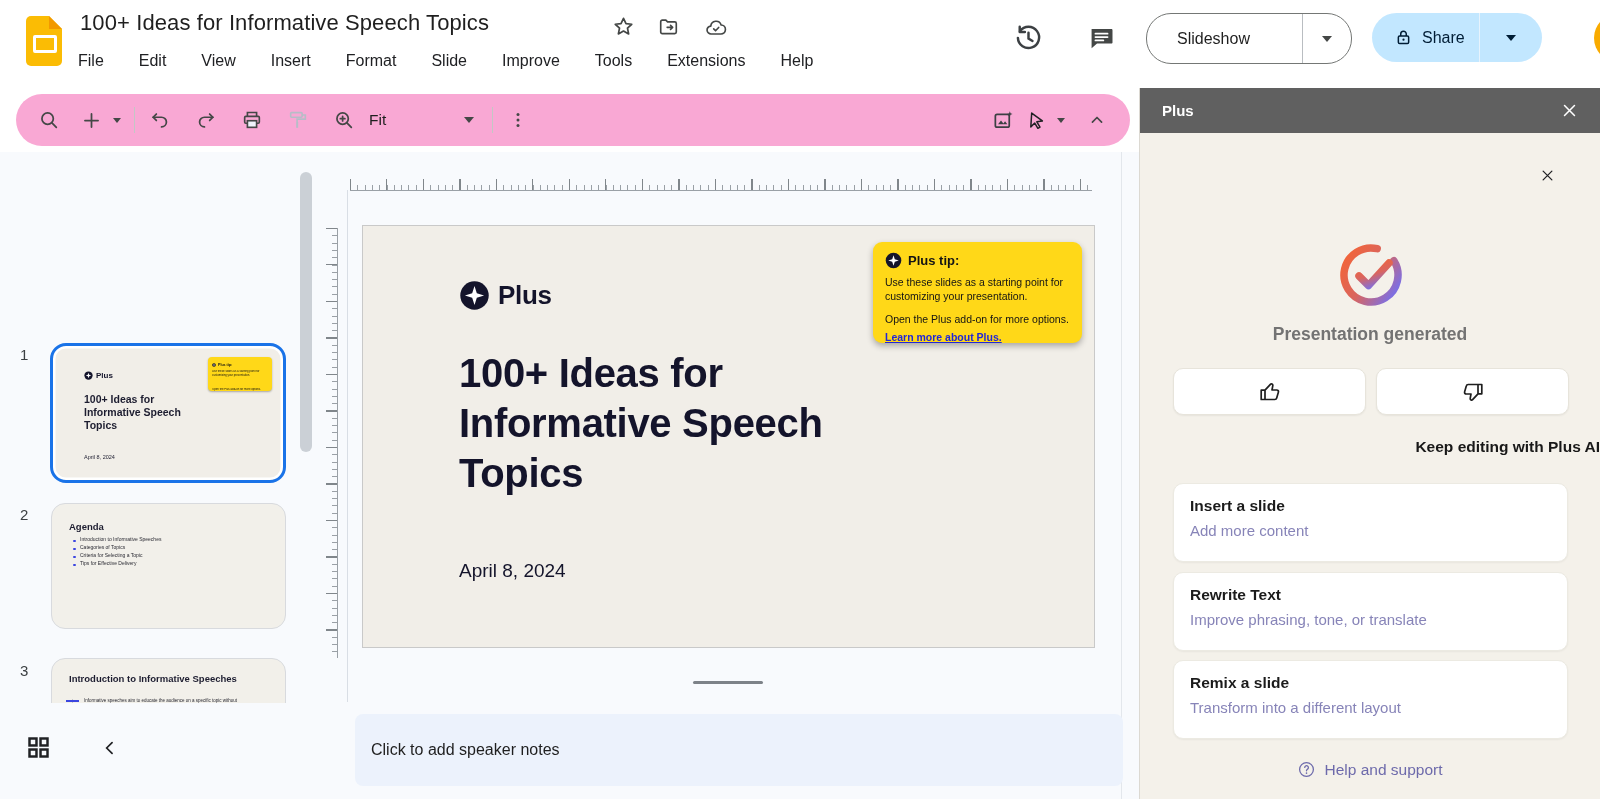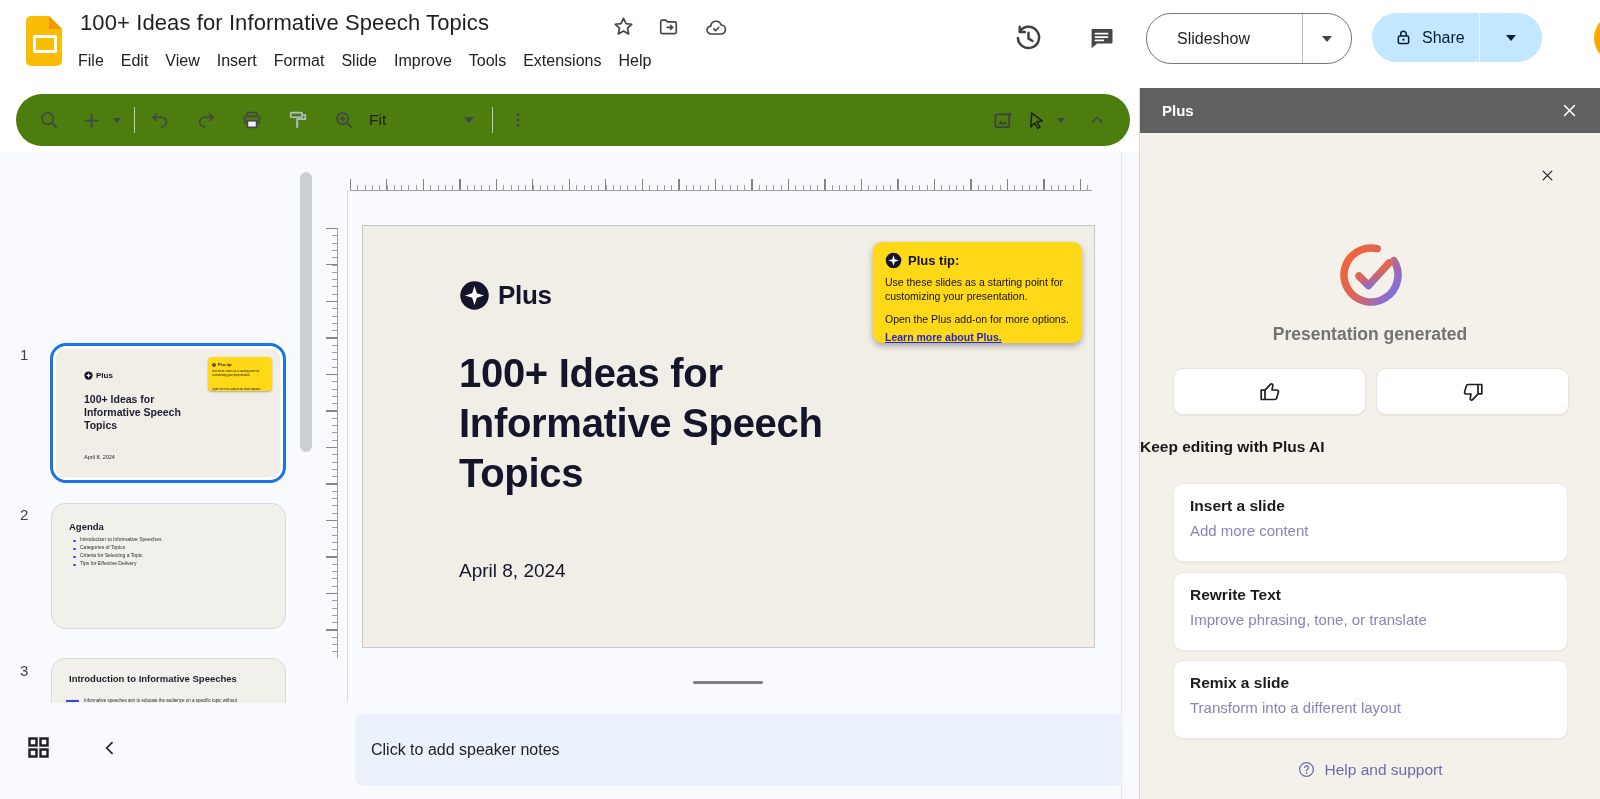--- a/index.html
+++ b/index.html
@@ -3,32 +3,32 @@
 <meta charset="utf-8">
 <style>
   html,body{margin:0;padding:0;background:#fff;font-family:"Liberation Sans",sans-serif;-webkit-font-smoothing:antialiased;}
   #app{position:relative;width:1600px;height:799px;overflow:hidden;background:#f8fafd;}
   .abs{position:absolute;}
   .flex{display:flex;align-items:center;}
   svg{display:block;}
   
   .topbar{position:absolute;left:0;top:0;width:1600px;height:152px;background:#fff;}
   .doc-title{position:absolute;left:80px;top:10px;font-size:22px;color:#1f1f1f;letter-spacing:.1px;white-space:nowrap;}
-  .menubar{position:absolute;left:76px;top:49px;display:flex;gap:13px;}
+  .menubar{position:absolute;left:76px;top:49px;display:flex;gap:31px;}
   .menu-item{font-size:16px;color:#202124;padding:3px 2px;border-radius:4px;cursor:pointer;}
   .titl-ic{position:absolute;top:15px;cursor:pointer;}
   .slideshow-btn{position:absolute;left:1146px;top:13px;width:204px;height:49px;border:1px solid #747775;border-radius:25px;background:#fff;display:flex;align-items:center;}
   .slideshow-label{font-size:16px;color:#1f1f1f;font-weight:500;padding-left:30px;flex:1;}
   .ss-divider{width:1px;height:49px;background:#b9bdc1;}
   .share-btn{position:absolute;left:1372px;top:13px;width:170px;height:49px;border-radius:25px;background:#c2e7ff;display:flex;align-items:center;overflow:hidden;}
   .share-label{font-size:16px;color:#001d35;font-weight:500;margin-left:9px;}
   .share-div{width:1.5px;height:49px;background:#e7f3fd;margin-left:14px;}
   .avatar{position:absolute;left:1594px;top:14px;width:48px;height:48px;border-radius:50%;background:#f9ab00;}
   
-  .toolbar{position:absolute;left:16px;top:94px;width:1114px;height:52px;border-radius:26px;background:#4d7c0f;display:flex;align-items:center;}
+  .toolbar{position:absolute;left:16px;top:94px;width:1114px;height:52px;border-radius:26px;background:#f9a8d4;display:flex;align-items:center;}
   .tb-ic{display:flex;align-items:center;justify-content:center;width:38px;height:38px;border-radius:50%;cursor:pointer;flex:0 0 auto;}
   .tb-sep{width:1px;height:26px;background:#c4c7c5;margin:0 6px;flex:0 0 auto;}
   .caret{width:0;height:0;border-left:5px solid transparent;border-right:5px solid transparent;border-top:6px solid #444746;}
   .fit-label{font-size:15.5px;color:#1f1f1f;margin-left:6px;}
   
   .filmstrip{position:absolute;left:0;top:150px;width:318px;height:553px;overflow:hidden;}
   .slide-num{position:absolute;left:20px;font-size:15px;color:#3c4043;}
   .thumb{position:absolute;left:51px;width:235px;background:#f2f0ea;border:1.5px solid #d8dade;border-radius:14px;box-sizing:border-box;overflow:hidden;cursor:pointer;}
   .thumb.selected{left:50px;width:236px;border:3px solid #1a73e8;box-shadow:inset 0 0 0 2.5px #fff;border-radius:16px;}
   .mini-title{font-weight:bold;color:#1d1d30;}
@@ -61,21 +61,21 @@
   .grid-btn{position:absolute;left:25px;top:734px;cursor:pointer;}
   .collapse-btn{position:absolute;left:100px;top:738px;cursor:pointer;}
   
   .panel{position:absolute;left:1139px;top:88px;width:461px;height:711px;background:#f4f1ea;border-left:1px solid #dcd9d2;box-sizing:border-box;}
   .panel-header{position:absolute;left:0;top:0;width:100%;height:45px;background:#606060;display:flex;align-items:center;box-sizing:border-box;padding:0 22px;}
   .panel-title{color:#fff;font-size:15px;font-weight:bold;flex:1;}
   .panel-close-inner{position:absolute;right:45px;top:80px;cursor:pointer;}
   .gen-icon{position:absolute;left:194px;top:150px;}
   .gen-status{position:absolute;left:0;top:236px;width:100%;text-align:center;font-size:17.5px;font-weight:bold;color:#737373;}
   .fb-btn{position:absolute;top:280px;width:193px;height:47px;background:#fff;border:1px solid #e7e4db;border-radius:10px;box-shadow:0 1px 2px rgba(0,0,0,.06);display:flex;align-items:center;justify-content:center;cursor:pointer;box-sizing:border-box;}
-  .section-label{position:absolute;left:0;top:350px;width:100%;text-align:left;font-size:15.5px;font-weight:bold;color:#181818;}
+  .section-label{position:absolute;left:0;top:350px;width:100%;text-align:right;font-size:15.5px;font-weight:bold;color:#181818;}
   .ai-card{position:absolute;left:33px;width:395px;height:79px;background:#fff;border:1px solid #eceae2;border-radius:10px;box-shadow:0 1px 2px rgba(0,0,0,.05);box-sizing:border-box;padding:13px 16px;cursor:pointer;}
   .card-title{font-size:15.5px;font-weight:bold;color:#1b1b1b;}
   .card-sub{font-size:15px;color:#8784b8;margin-top:7px;}
   .help-row{position:absolute;left:0;top:672px;width:100%;display:flex;align-items:center;justify-content:center;gap:8px;cursor:pointer;}
   .help-label{font-size:15.5px;color:#6d6aab;}
 </style>
 </head>
 <body>
 
 <div id="app">

